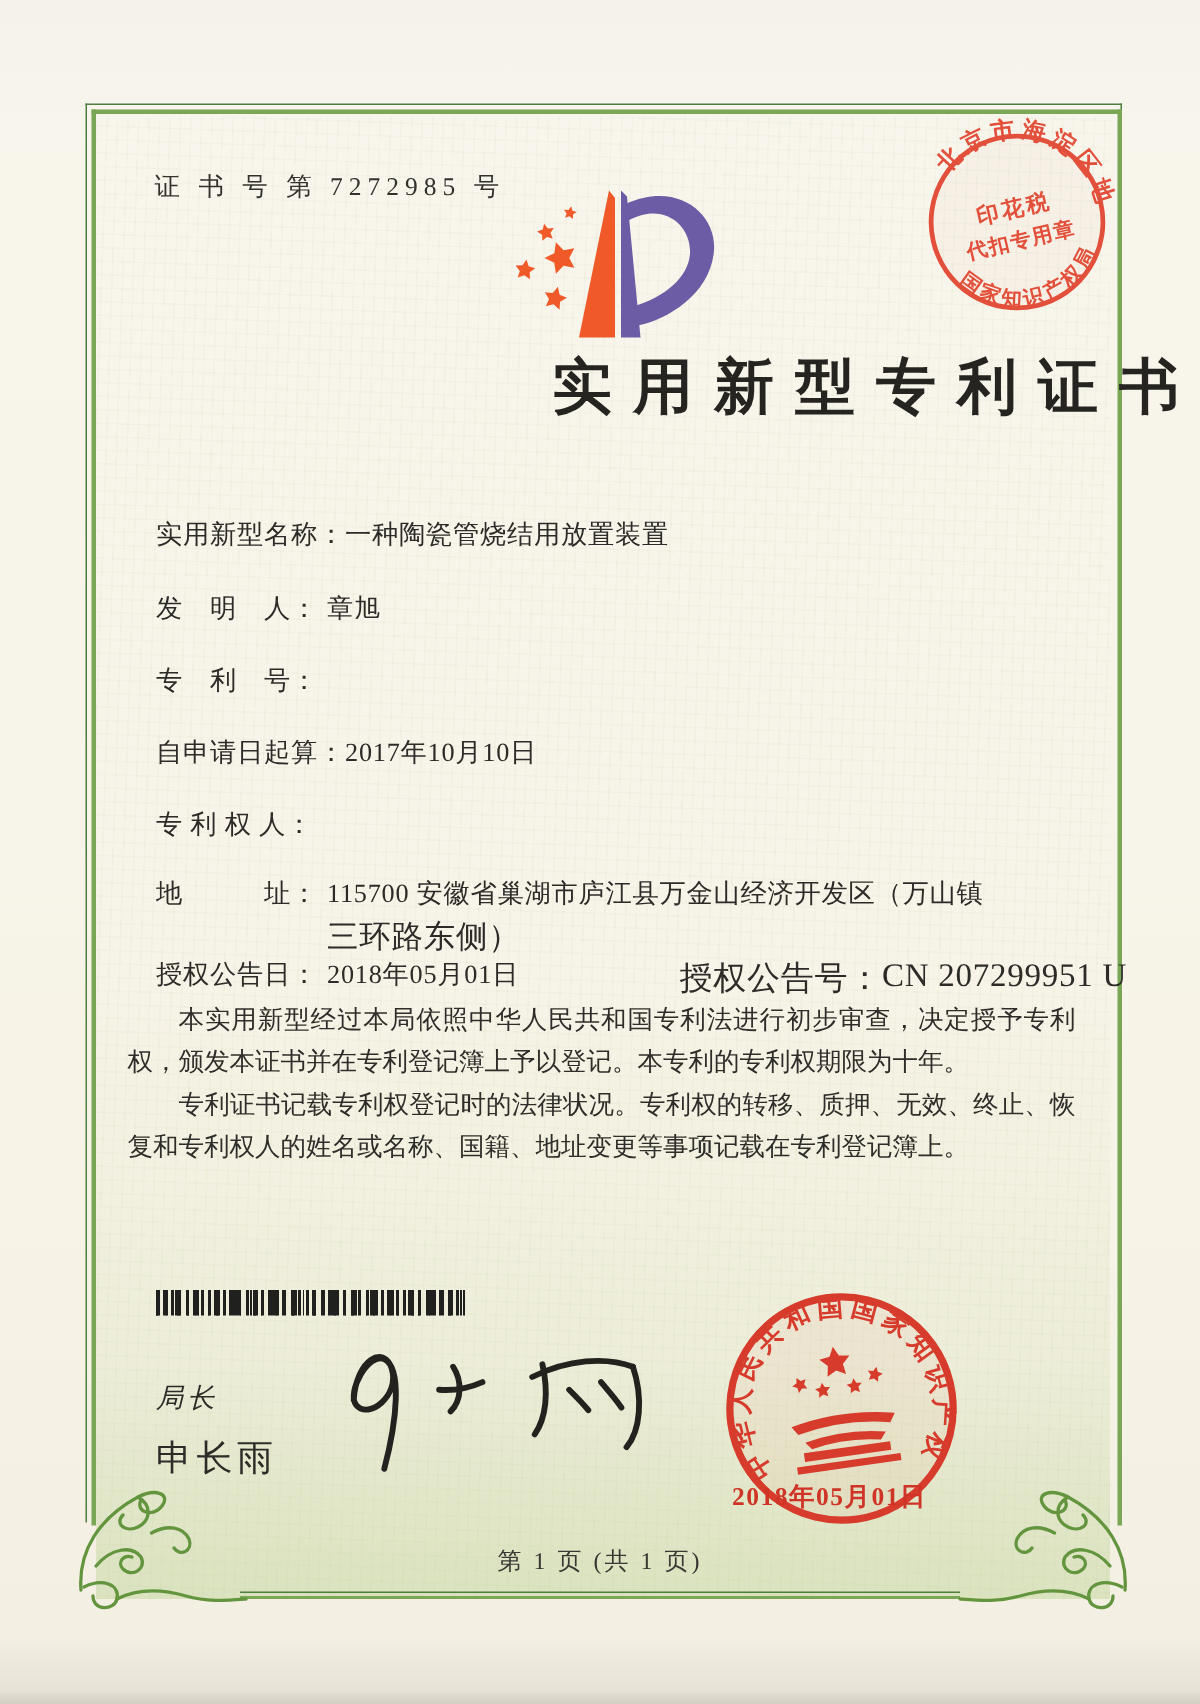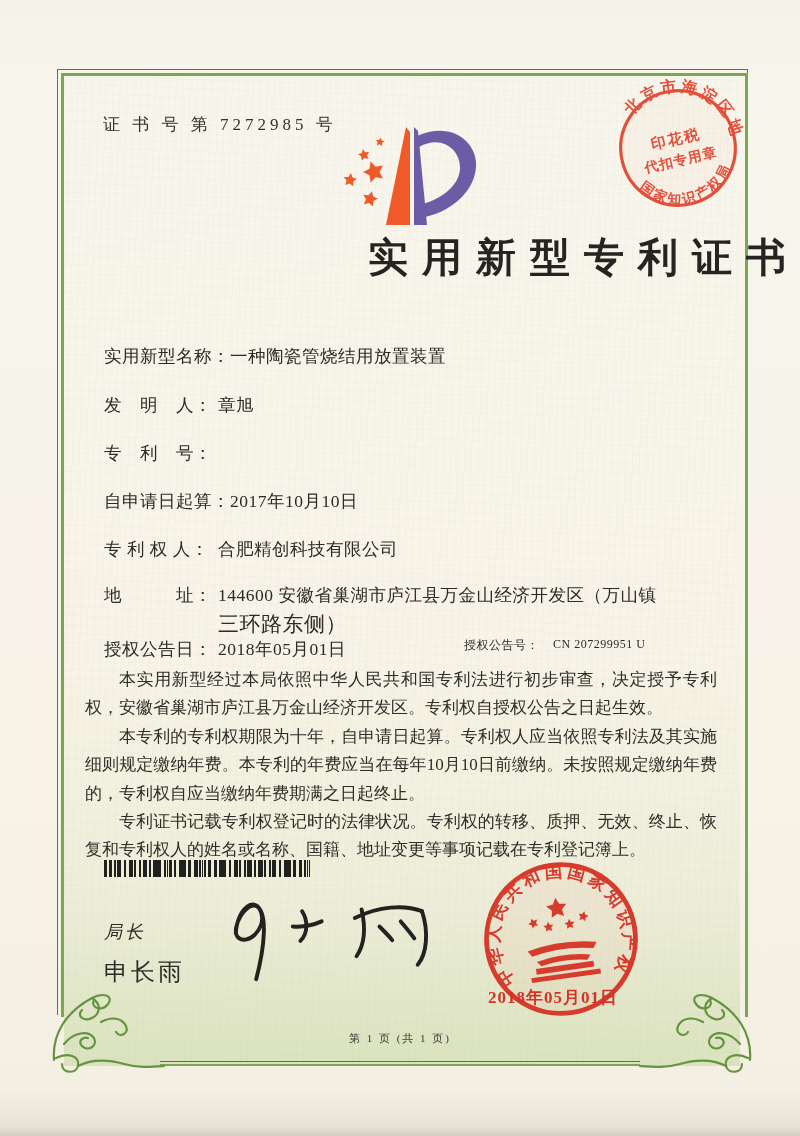--- a/index.html
+++ b/index.html
@@ -29,39 +29,39 @@
   .cert-no{position:absolute;left:103px;top:113px;font-size:17px;letter-spacing:4px;color:#33312c;}
   .logo{position:absolute;left:330px;top:126px;width:150px;height:102px;}
   .title{position:absolute;left:0;top:230px;width:100%;text-align:right;
     font-size:40px;font-weight:600;letter-spacing:14px;color:#262420;text-indent:14px;}
   .tax-seal{position:absolute;left:608px;top:78px;width:140px;height:140px;transform:rotate(-13deg);}
   
   .frow{position:absolute;left:104px;font-size:17.5px;display:flex;letter-spacing:.5px;color:#2d2b27;justify-content:center;}
   .frow .lab{flex:0 0 114px;white-space:nowrap;}
   .frow .val{white-space:nowrap;}
   .addr2{position:absolute;left:218px;font-size:21px;letter-spacing:.5px;color:#2d2b27;}
-  .grant-no{position:absolute;left:464px;font-size:12px;display:flex;letter-spacing:.5px;color:#2d2b27;gap:14px;}
+  .grant-no{position:absolute;left:453px;font-size:22px;display:flex;letter-spacing:.5px;color:#2d2b27;}
   
   .body-text{position:absolute;left:85px;top:666px;width:632px;font-size:17px;
     line-height:28.4px;text-align:justify;color:#2f2d29;}
   .body-text p{margin:0;text-indent:2em;}
   
   .barcode{position:absolute;left:104px;top:860px;width:206px;height:17px;
     background:
       repeating-linear-gradient(90deg,#20201e 0 2px,transparent 2px 5px),
       repeating-linear-gradient(90deg,#20201e 0 1px,transparent 1px 7px),
       repeating-linear-gradient(90deg,#20201e 0 3px,transparent 3px 13px);}
   .sig-title{position:absolute;left:104px;top:920px;font-size:18px;letter-spacing:3px;font-style:italic;}
   .sig-name{position:absolute;left:104px;top:956px;font-size:24px;letter-spacing:3px;}
   .signature{position:absolute;left:212px;top:878px;width:238px;height:114px;}
   .office-seal{position:absolute;left:474px;top:852px;width:174px;height:174px;transform:rotate(-8deg);}
   .seal-date{position:absolute;left:488px;top:986px;width:160px;font-size:17px;font-weight:bold;
     color:#cf3526;letter-spacing:1px;}
   .footer{position:absolute;left:0;top:1031px;width:100%;text-align:center;
-    font-size:11px;letter-spacing:2px;color:#3a3833;}
+    font-size:16px;letter-spacing:2px;color:#3a3833;}
 </style>
 </head>
 <body>
 
 <div class="stage">
 
   <div class="frame-outer"></div>
   <div class="frame-inner"></div>
   <div class="texture"></div>
   <div class="bline1"></div>
@@ -136,39 +136,37 @@
   </div>
   <div class="frow" style="top:441px">
     <span class="lab">专　利　号：</span>
   </div>
   <div class="frow" style="top:489px">
     <span class="lab">自申请日起算：</span>
     <span class="val">2017年10月10日</span>
   </div>
   <div class="frow" style="top:537px">
     <span class="lab">专 利 权 人：</span>
-    <span class="val">合肥精创科技有限公司</span>
   </div>
   <div class="frow" style="top:583px">
     <span class="lab">地　　　址：</span>
-    <span class="val">144600 安徽省巢湖市庐江县万金山经济开发区（万山镇</span>
+    <span class="val">115700 安徽省巢湖市庐江县万金山经济开发区（万山镇</span>
   </div>
   <div class="addr2" style="top:610px">三环路东侧）</div>
   <div class="frow" style="top:637px">
     <span class="lab">授权公告日：</span>
     <span class="val">2018年05月01日</span>
   </div>
   <div class="grant-no" style="top:637px">
     <span>授权公告号：</span>
     <span>CN 207299951 U</span>
   </div>
 
   <div class="body-text">
-    <p>本实用新型经过本局依照中华人民共和国专利法进行初步审查，决定授予专利权，安徽省巢湖市庐江县万金山经济开发区。专利权自授权公告之日起生效。</p>
-    <p>本专利的专利权期限为十年，自申请日起算。专利权人应当依照专利法及其实施细则规定缴纳年费。本专利的年费应当在每年10月10日前缴纳。未按照规定缴纳年费的，专利权自应当缴纳年费期满之日起终止。</p>
+    <p>本实用新型经过本局依照中华人民共和国专利法进行初步审查，决定授予专利权，颁发本证书并在专利登记簿上予以登记。本专利的专利权期限为十年。</p>
     <p>专利证书记载专利权登记时的法律状况。专利权的转移、质押、无效、终止、恢复和专利权人的姓名或名称、国籍、地址变更等事项记载在专利登记簿上。</p>
   </div>
 
   <div class="barcode"></div>
   <div class="sig-title">局长</div>
   <div class="sig-name">申长雨</div>
 
   <svg class="signature" viewBox="0 0 280 120">
     <g fill="none" stroke="#23221f" stroke-width="4.6" stroke-linecap="round" stroke-linejoin="round">
       <path d="M28,58 C30,26 52,14 58,34 C64,54 40,74 30,62 C22,52 40,20 52,26 C66,33 62,74 52,112"></path>

